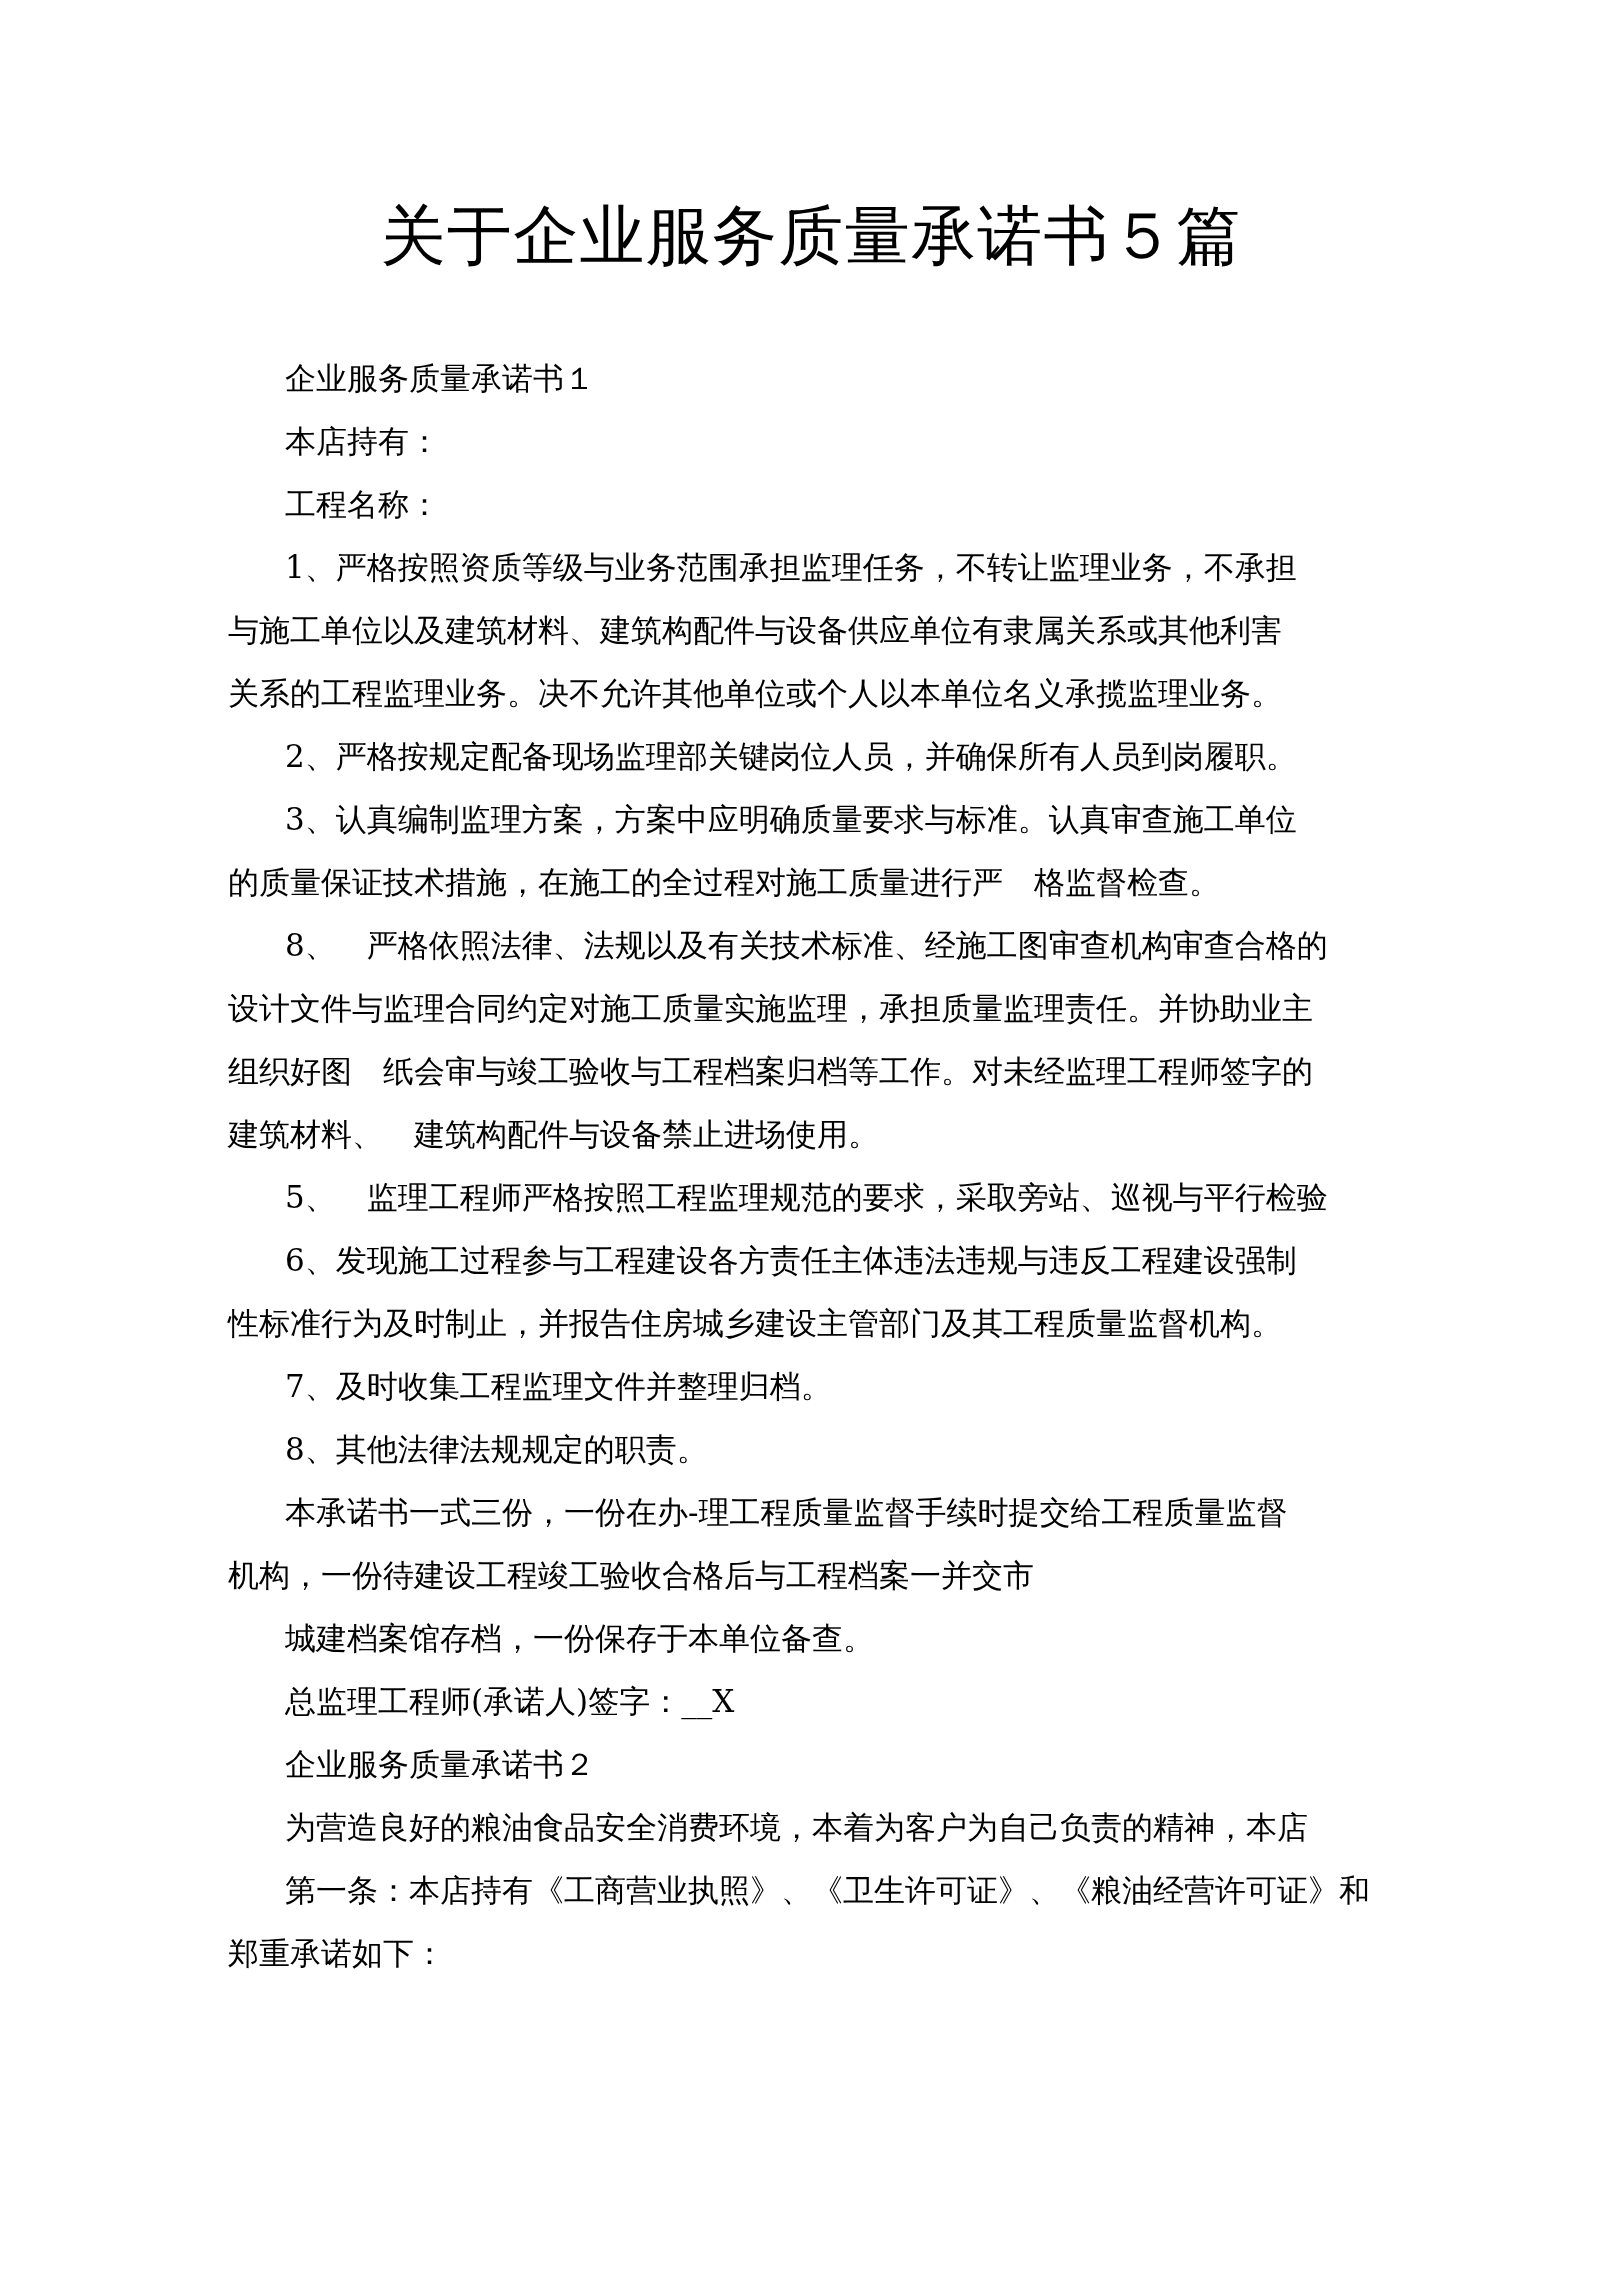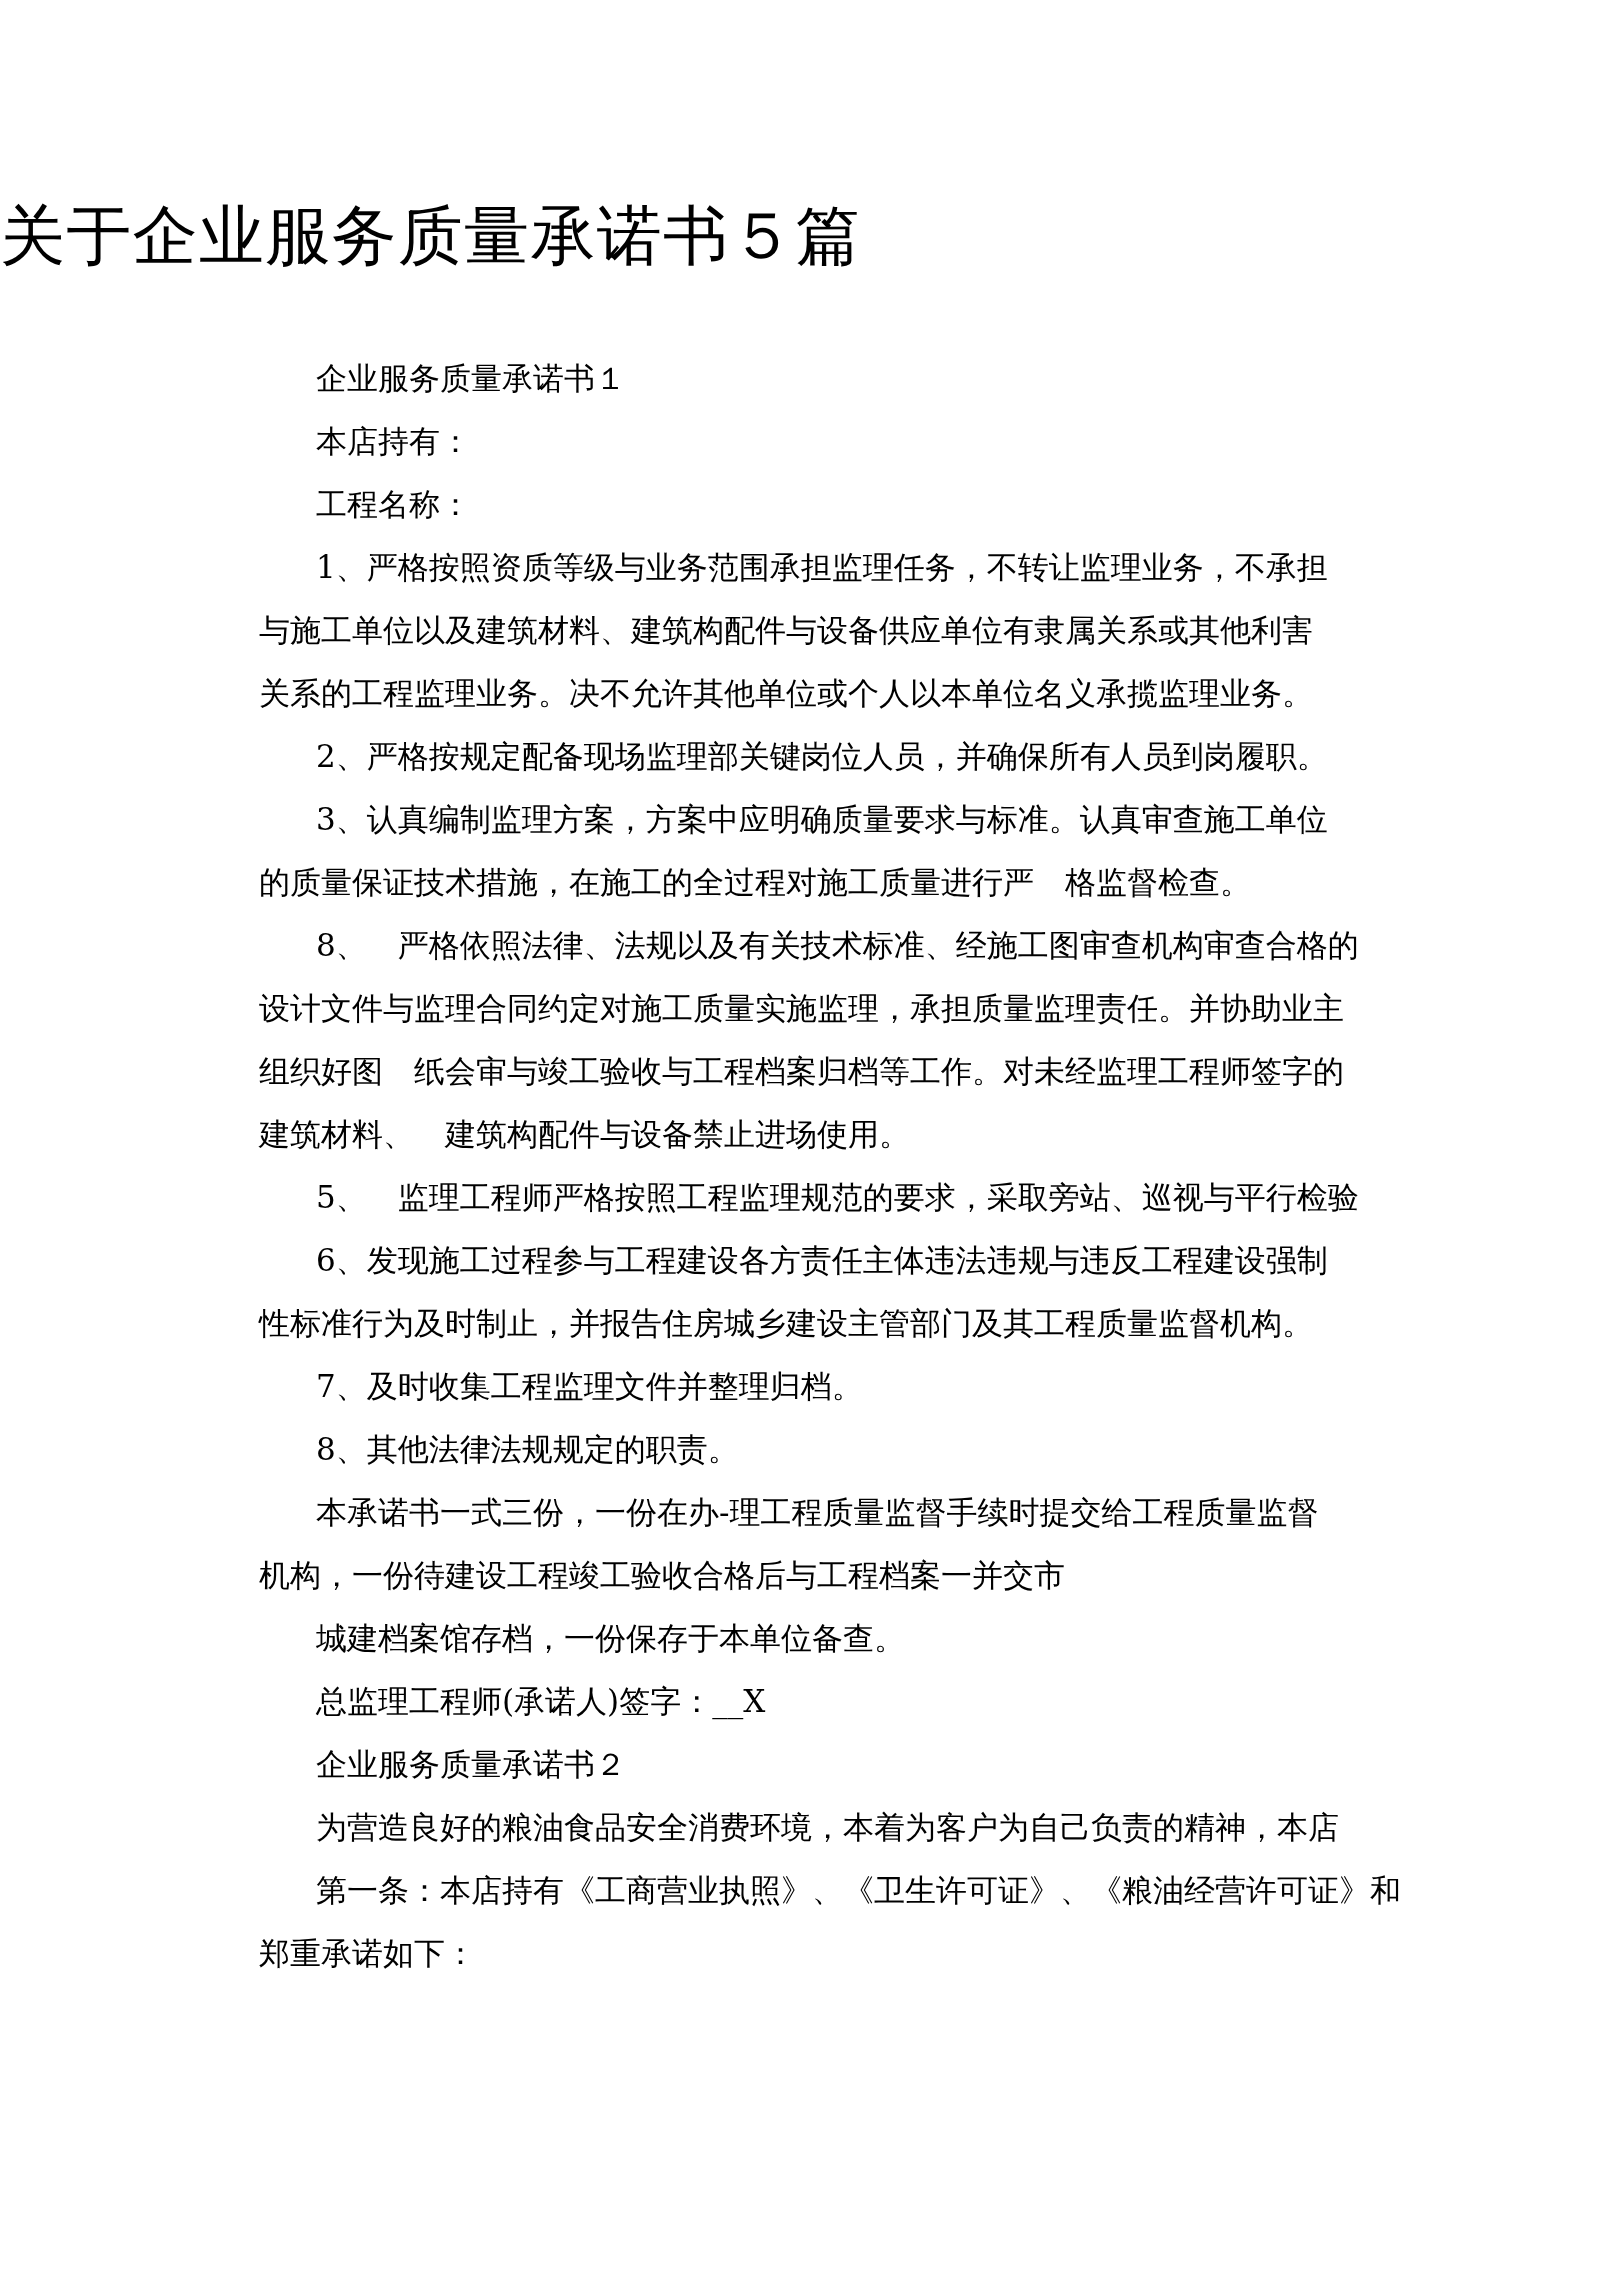--- a/index.html
+++ b/index.html
@@ -1,20 +1,20 @@
 <!DOCTYPE html>
 <html style="font-size:10.5px"><head>
 <meta charset="utf-8">
 <style>
   html, body { margin: 0; padding: 0; background: #ffffff; }
   body { width: 1623px; height: 2295px; position: relative; overflow: hidden;
          font-family: "DejaVu Serif", "Liberation Serif", serif; color: #000; }
-  .title { position: absolute; top: 196px; left: 0; width: 1623px; text-align: left;
+  .title { position: absolute; top: 196px; left: 0; width: 1623px; text-align: center;
            font-size: 65px; line-height: 79px; letter-spacing: 1.3px; }
-  .body { position: absolute; top: 347px; left: 259px; width: 1135px; }
+  .body { position: absolute; top: 347px; left: 228px; width: 1135px; }
   .line { font-size: 31px; line-height: 63px; height: 63px; white-space: nowrap; overflow: visible; }
   .ind { padding-left: 57px; }
 </style>
 </head>
 <body>
 
 <div class="title">关于企业服务质量承诺书５篇</div>
 
 <div class="body">
   <div class="line ind">企业服务质量承诺书１</div>

